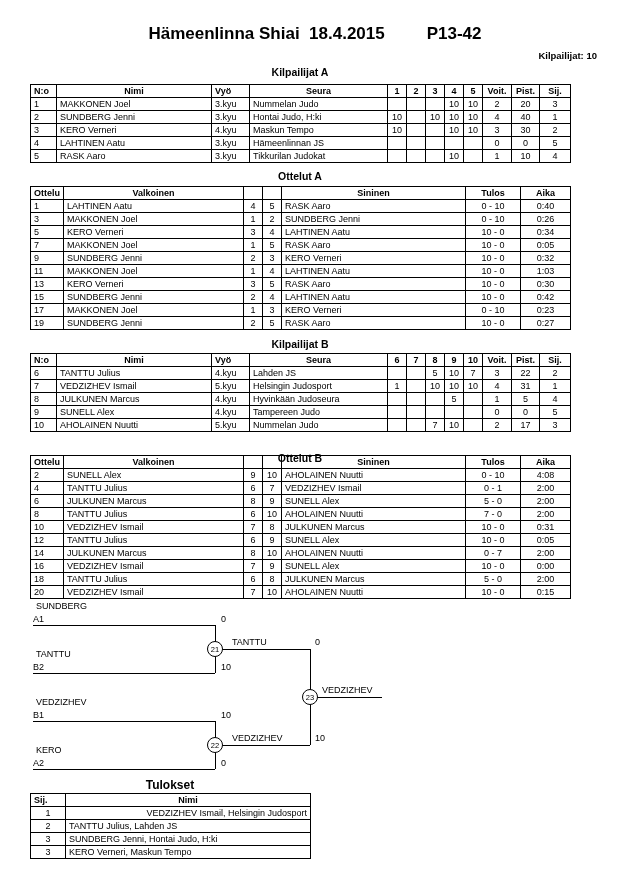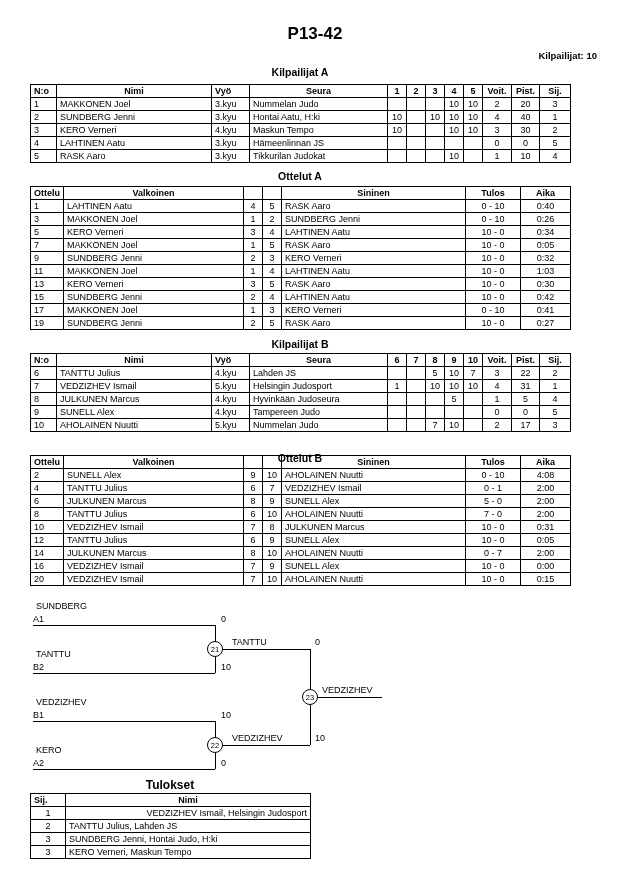--- a/index.html
+++ b/index.html
@@ -58,20 +58,21 @@
   .bracket-svg circle { fill: #fff; stroke: #000; stroke-width: 1; }
   .bracket-svg text { font-family: "Liberation Sans", sans-serif; font-size: 9px; fill: #000; }
   .bracket-svg text.node-num { font-size: 7.5px; text-anchor: middle; }
 </style>
 </head>
 <body>
 
 <div class="page">
 
   <div class="title">
+    <span>Hämeenlinna Shiai  18.4.2015</span>
     <span>P13-42</span>
   </div>
 
   <div class="competitors">Kilpailijat: 10</div>
 
   <div class="sec-head" style="top:66px">Kilpailijat A</div>
   <table class="tbl" style="top: 84px; width: 540px;">
       <colgroup>
         <col style="width: 26px;">
         <col style="width: 155px;">
@@ -114,21 +115,21 @@
           <td style="text-align: center;">10</td>
           <td style="text-align: center;">10</td>
           <td style="text-align: center;">2</td>
           <td style="text-align: center;">20</td>
           <td style="text-align: center;">3</td>
         </tr>
         <tr>
           <td style="text-align: left;">2</td>
           <td style="text-align: left;">SUNDBERG Jenni</td>
           <td style="text-align: left;">3.kyu</td>
-          <td style="text-align: left;">Hontai Aatu, H:ki</td>
+          <td style="text-align: left;">Hontai Judo, H:ki</td>
           <td style="text-align: center;">10</td>
           <td style="text-align: center;"></td>
           <td style="text-align: center;">10</td>
           <td style="text-align: center;">10</td>
           <td style="text-align: center;">10</td>
           <td style="text-align: center;">4</td>
           <td style="text-align: center;">40</td>
           <td style="text-align: center;">1</td>
         </tr>
         <tr>
@@ -271,21 +272,21 @@
           <td style="text-align: center;">10 - 0</td>
           <td style="text-align: center;">0:42</td>
         </tr>
         <tr>
           <td style="text-align: left;">17</td>
           <td style="text-align: left;">MAKKONEN Joel</td>
           <td style="text-align: center;">1</td>
           <td style="text-align: center;">3</td>
           <td style="text-align: left;">KERO Verneri</td>
           <td style="text-align: center;">0 - 10</td>
-          <td style="text-align: center;">0:41</td>
+          <td style="text-align: center;">0:23</td>
         </tr>
         <tr>
           <td style="text-align: left;">19</td>
           <td style="text-align: left;">SUNDBERG Jenni</td>
           <td style="text-align: center;">2</td>
           <td style="text-align: center;">5</td>
           <td style="text-align: left;">RASK Aaro</td>
           <td style="text-align: center;">10 - 0</td>
           <td style="text-align: center;">0:27</td>
         </tr>
@@ -487,20 +488,29 @@
         <tr>
           <td style="text-align: left;">16</td>
           <td style="text-align: left;">VEDZIZHEV Ismail</td>
           <td style="text-align: center;">7</td>
           <td style="text-align: center;">9</td>
           <td style="text-align: left;">SUNELL Alex</td>
           <td style="text-align: center;">10 - 0</td>
           <td style="text-align: center;">0:00</td>
         </tr>
         <tr>
+          <td style="text-align: left;">18</td>
+          <td style="text-align: left;">TANTTU Julius</td>
+          <td style="text-align: center;">6</td>
+          <td style="text-align: center;">8</td>
+          <td style="text-align: left;">JULKUNEN Marcus</td>
+          <td style="text-align: center;">5 - 0</td>
+          <td style="text-align: center;">2:00</td>
+        </tr>
+        <tr>
           <td style="text-align: left;">20</td>
           <td style="text-align: left;">VEDZIZHEV Ismail</td>
           <td style="text-align: center;">7</td>
           <td style="text-align: center;">10</td>
           <td style="text-align: left;">AHOLAINEN Nuutti</td>
           <td style="text-align: center;">10 - 0</td>
           <td style="text-align: center;">0:15</td>
         </tr>
       </tbody>
     </table>

